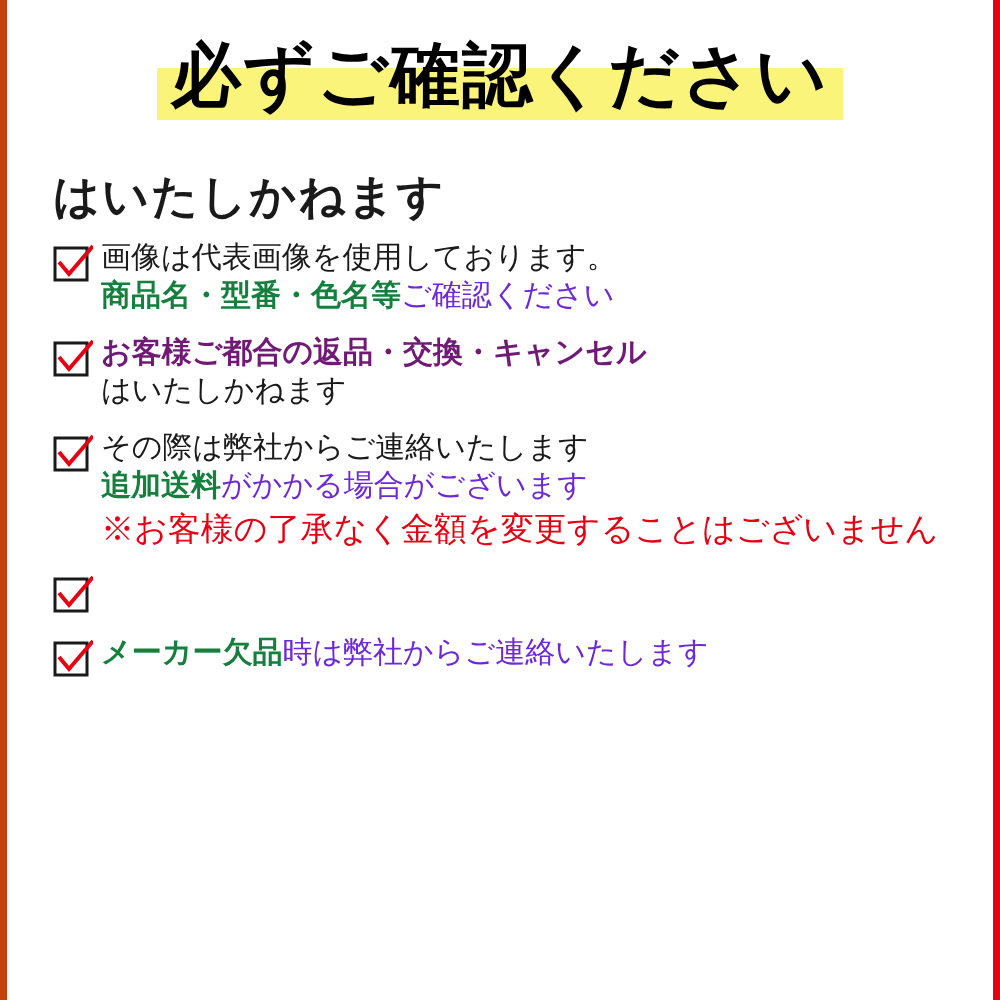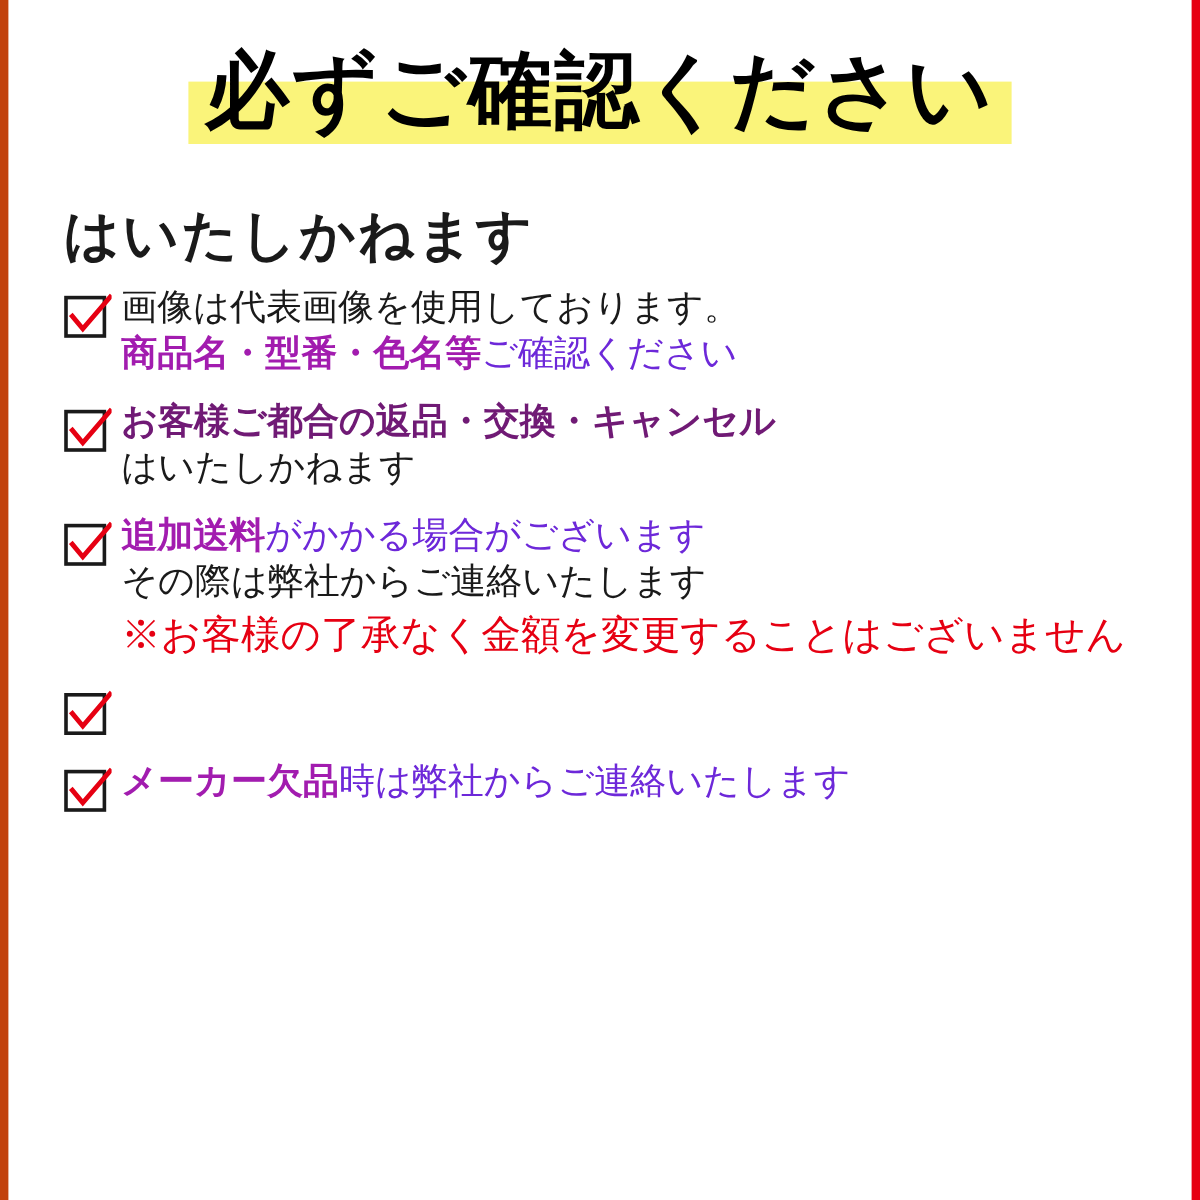--- a/index.html
+++ b/index.html
@@ -100,21 +100,21 @@
     line-height: 1.28;
     color: #1a1a1a;
     letter-spacing: 0px;
     white-space: nowrap;
   }
   .line.bold-red {
     color: #701a75;
     font-weight: bold;
   }
   .line .red {
-    color: #a21caf;
+    color: #15803d;
     font-weight: bold;
   }
   .line .blk {
     color: #6d28d9;
     font-weight: normal;
   }
   .note {
     font-size: 33px;
     line-height: 1.3;
     color: #e60012;
@@ -164,22 +164,22 @@
     </div>
 
     <div class="item">
       <div class="check">
         <svg width="40" height="40" viewBox="0 0 40 40">
           <rect x="2" y="4" width="32" height="32" fill="none" stroke="#1a1a1a" stroke-width="3"></rect>
           <path d="M6 18 L16 30 L40 2" fill="none" stroke="#e60012" stroke-width="4"></path>
         </svg>
       </div>
       <div class="lines">
+        <div class="line">その際は弊社からご連絡いたします</div>
         <div class="line"><span class="red">追加送料</span><span class="blk">がかかる場合がございます</span></div>
-        <div class="line">その際は弊社からご連絡いたします</div>
         <div class="note">※お客様の了承なく金額を変更することはございません</div>
       </div>
     </div>
 
 
     <div class="item">
       <div class="check">
         <svg width="40" height="40" viewBox="0 0 40 40">
           <rect x="2" y="4" width="32" height="32" fill="none" stroke="#1a1a1a" stroke-width="3"></rect>
           <path d="M6 18 L16 30 L40 2" fill="none" stroke="#e60012" stroke-width="4"></path>

